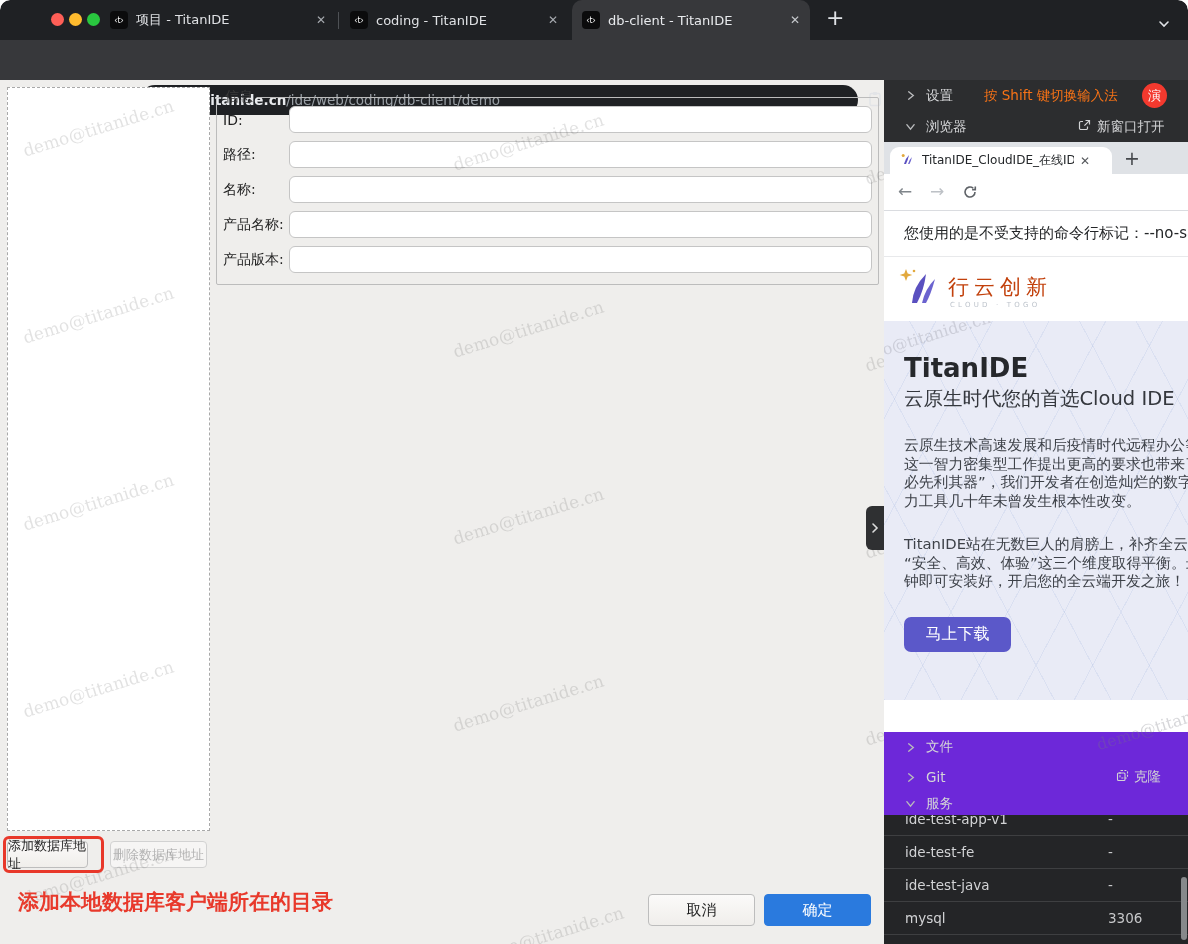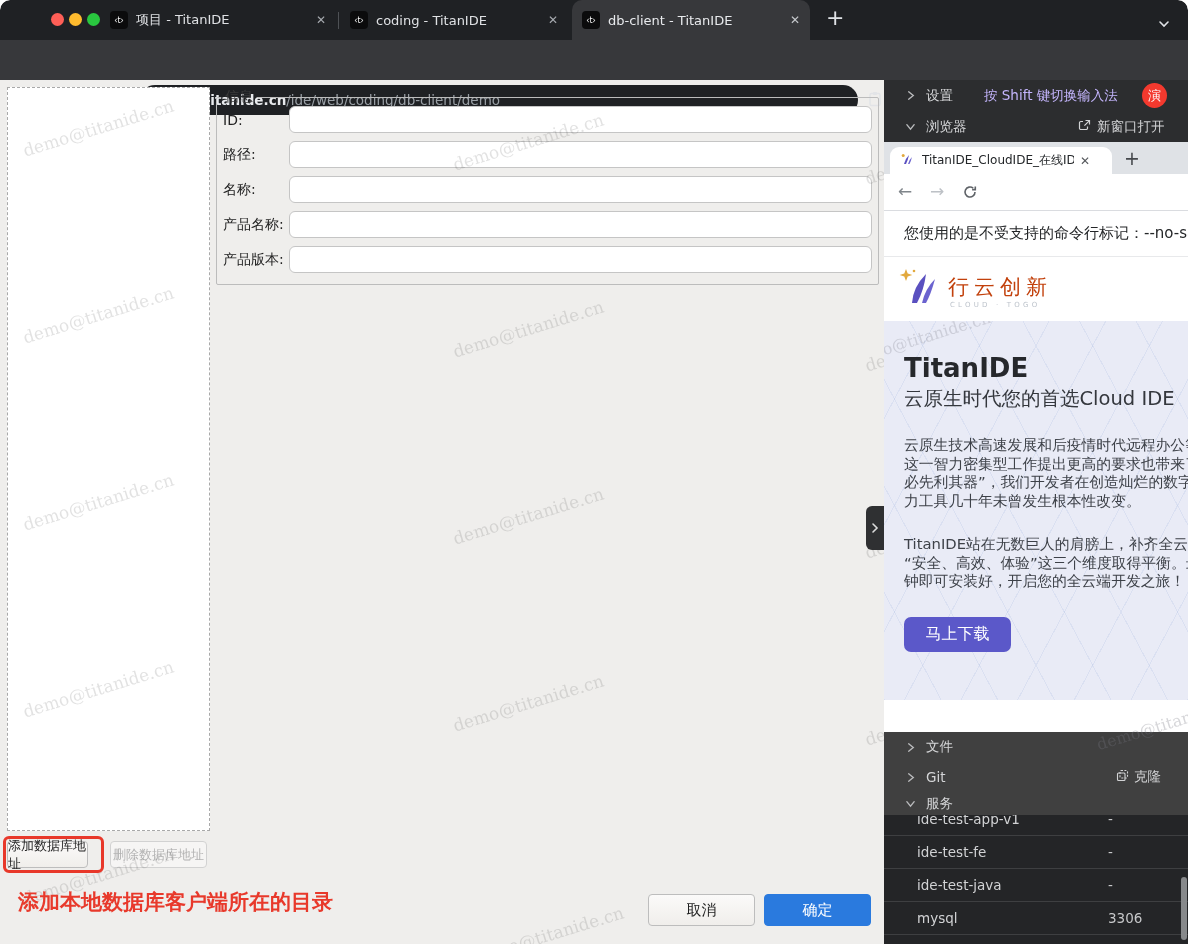--- a/index.html
+++ b/index.html
@@ -43,21 +43,21 @@
   .btn-ok { position:absolute; left:764px; top:894px; width:107px; height:32px; background:#2a7ade; border:1px solid #2a7ade; border-radius:4px; color:#fff; font-size:15px; display:flex; align-items:center; justify-content:center; }
   .handle { position:absolute; left:866px; top:506px; width:18px; height:44px; background:#2f3032; border-radius:6px 0 0 6px; display:flex; align-items:center; justify-content:center; color:#dcdcdc; z-index:6; }
   .wm-layer { position:absolute; left:0; top:80px; width:884px; height:864px; overflow:hidden; pointer-events:none; z-index:5; }
   .wm { position:absolute; transform:rotate(-17deg); color:rgba(60,60,60,0.15); font-size:17px; white-space:nowrap; font-family:"DejaVu Serif","Liberation Serif",serif; }
 
   
   .side { position:absolute; left:884px; top:80px; width:304px; height:864px; background:#2c2d2f; overflow:hidden; }
   .srow { position:absolute; left:0; width:304px; height:31px; display:flex; align-items:center; color:#d6d7d9; font-size:13.5px; }
   .srow .cv { margin-left:21px; color:#b9babc; flex:none; }
   .srow .slabel { margin-left:10px; }
-  .ime-hint { position:absolute; left:100px; color:#c4b5fd; font-size:13.5px; }
+  .ime-hint { position:absolute; left:100px; color:#f97316; font-size:13.5px; }
   .badge { position:absolute; left:258px; top:3px; width:25px; height:25px; border-radius:50%; background:#f4392e; color:#fff; font-size:13px; display:flex; align-items:center; justify-content:center; }
   .opennew { position:absolute; left:194px; display:flex; align-items:center; gap:6px; color:#d2d3d5; font-size:13.5px; }
 
   .ibrowser { position:absolute; left:0; top:62px; width:304px; height:590px; background:#fff; overflow:hidden; }
   .itabbar { position:relative; height:32px; background:#dfe2e6; }
   .itab { position:absolute; left:6px; top:5px; width:222px; height:27px; background:#fff; border-radius:9px 9px 0 0; display:flex; align-items:center; }
   .ititle { margin-left:8px; font-size:12px; color:#232629; white-space:nowrap; overflow:hidden; width:152px; }
   .iclose { margin-left:6px; color:#55585c; font-size:12px; }
   .iplus { position:absolute; left:240px; top:5px; font-size:19px; color:#45484c; }
   .itoolbar { position:relative; height:37px; background:#fff; border-bottom:1px solid #dadce0; }
@@ -74,27 +74,27 @@
     background-image:repeating-linear-gradient(62deg, rgba(120,150,210,.13) 0 1px, transparent 1px 50px),
                      repeating-linear-gradient(-62deg, rgba(120,150,210,.13) 0 1px, transparent 1px 50px);
     overflow:hidden; }
   .htitle { position:absolute; left:20px; top:32px; font-size:26px; font-weight:700; color:#26282c; white-space:nowrap; }
   .hsub { position:absolute; left:20px; top:64px; font-size:19.5px; color:#34373d; white-space:nowrap; }
   .hp { position:absolute; left:20px; font-size:14.8px; line-height:18.7px; color:#3d4148; }
   .hp div { white-space:nowrap; }
   .dl-btn { position:absolute; left:20px; top:296px; width:107px; height:35px; background:#5b58c9; border-radius:7px; color:#fff; font-size:16px; display:flex; align-items:center; justify-content:center; }
   .swm { position:absolute; transform:rotate(-17deg); color:rgba(120,120,130,0.25); font-size:16px; white-space:nowrap; pointer-events:none; font-family:"DejaVu Serif","Liberation Serif",serif; }
 
-  .darksec { position:absolute; left:0; top:652px; width:304px; height:212px; background:#404040; }
+  .darksec { position:absolute; left:0; top:652px; width:304px; height:212px; background:#6d28d9; }
   .drow { position:absolute; left:0; width:304px; height:30px; display:flex; align-items:center; color:#d4d5d7; font-size:13.5px; }
   .drow .cv { margin-left:21px; color:#b9babc; flex:none; }
   .drow .dlabel { margin-left:10px; }
   .clone { position:absolute; left:232px; display:flex; align-items:center; gap:5px; color:#d2d3d5; font-size:13.5px; }
   .svc-list { position:absolute; left:0; top:83px; width:304px; height:129px; overflow:hidden; background:#242527; }
-  .svc-row { position:absolute; left:0; width:304px; height:33px; border-bottom:1px solid #3e3f41; display:flex; align-items:center; color:#d2d3d5; font-size:13.5px;padding-left:12px; }
+  .svc-row { position:absolute; left:0; width:304px; height:33px; border-bottom:1px solid #3e3f41; display:flex; align-items:center; color:#d2d3d5; font-size:13.5px; }
   .svc-row .nm { margin-left:21px; }
   .svc-row .pt { position:absolute; left:224px; color:#c7c8ca; }
   .scroll-ind { position:absolute; left:0; top:83px; width:3px; height:21px; background:#c9cacc; }
   .sbar { position:absolute; right:1px; top:797px; width:6px; height:63px; background:#87898b; border-radius:3px; }
   .cv svg, .dnav svg { display:block; }
 </style>
 </head>
 <body>
 
 <div id="app">

